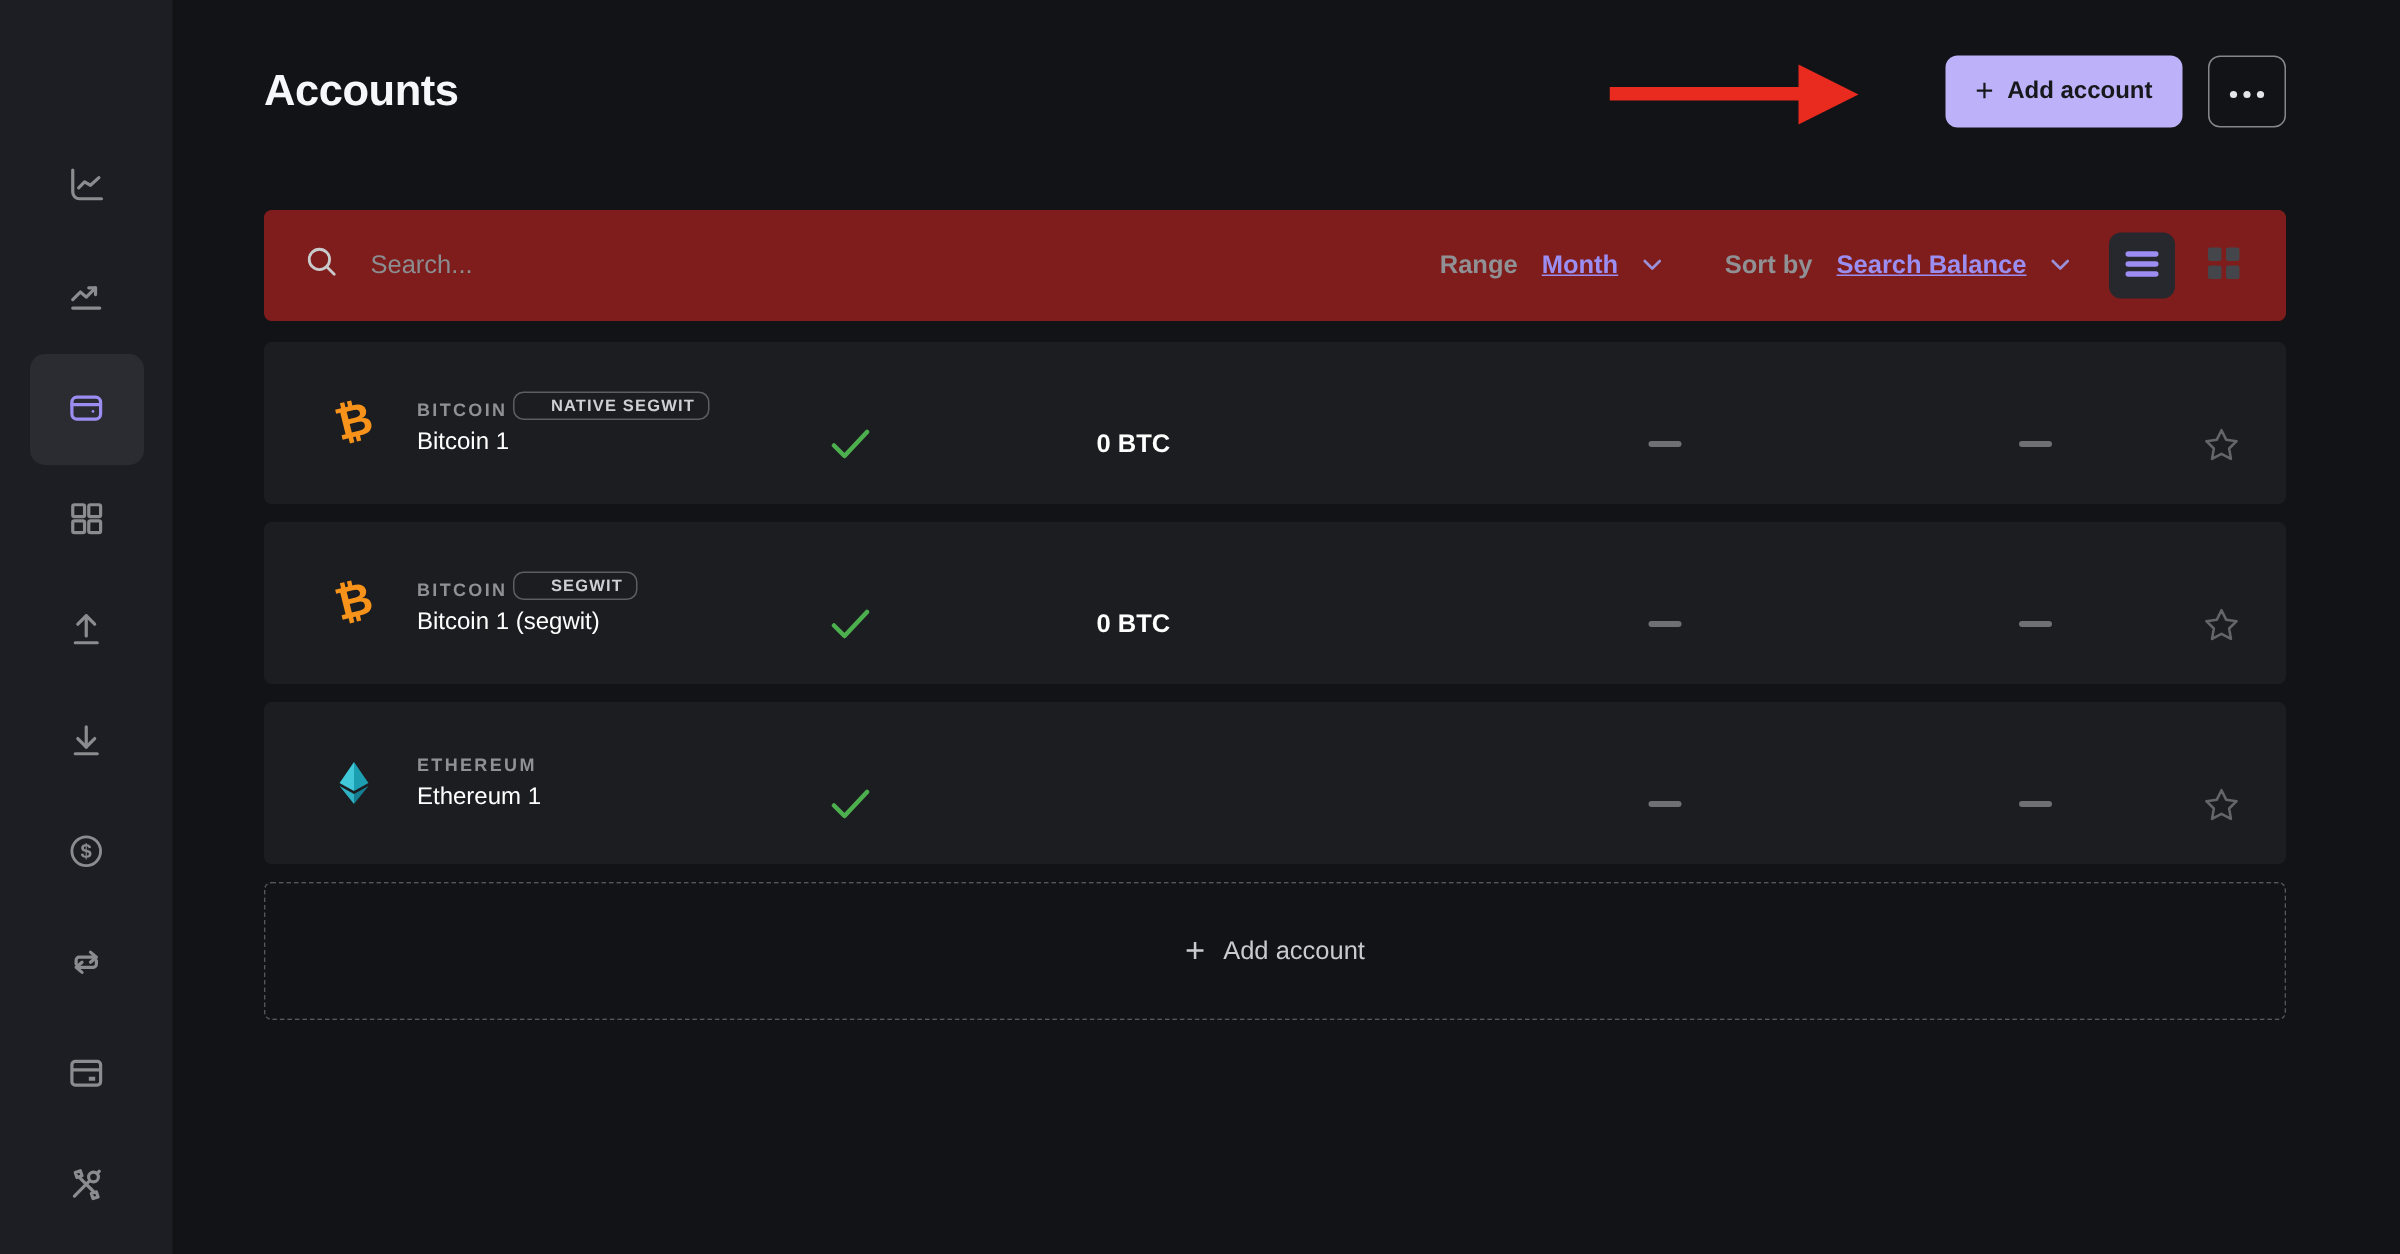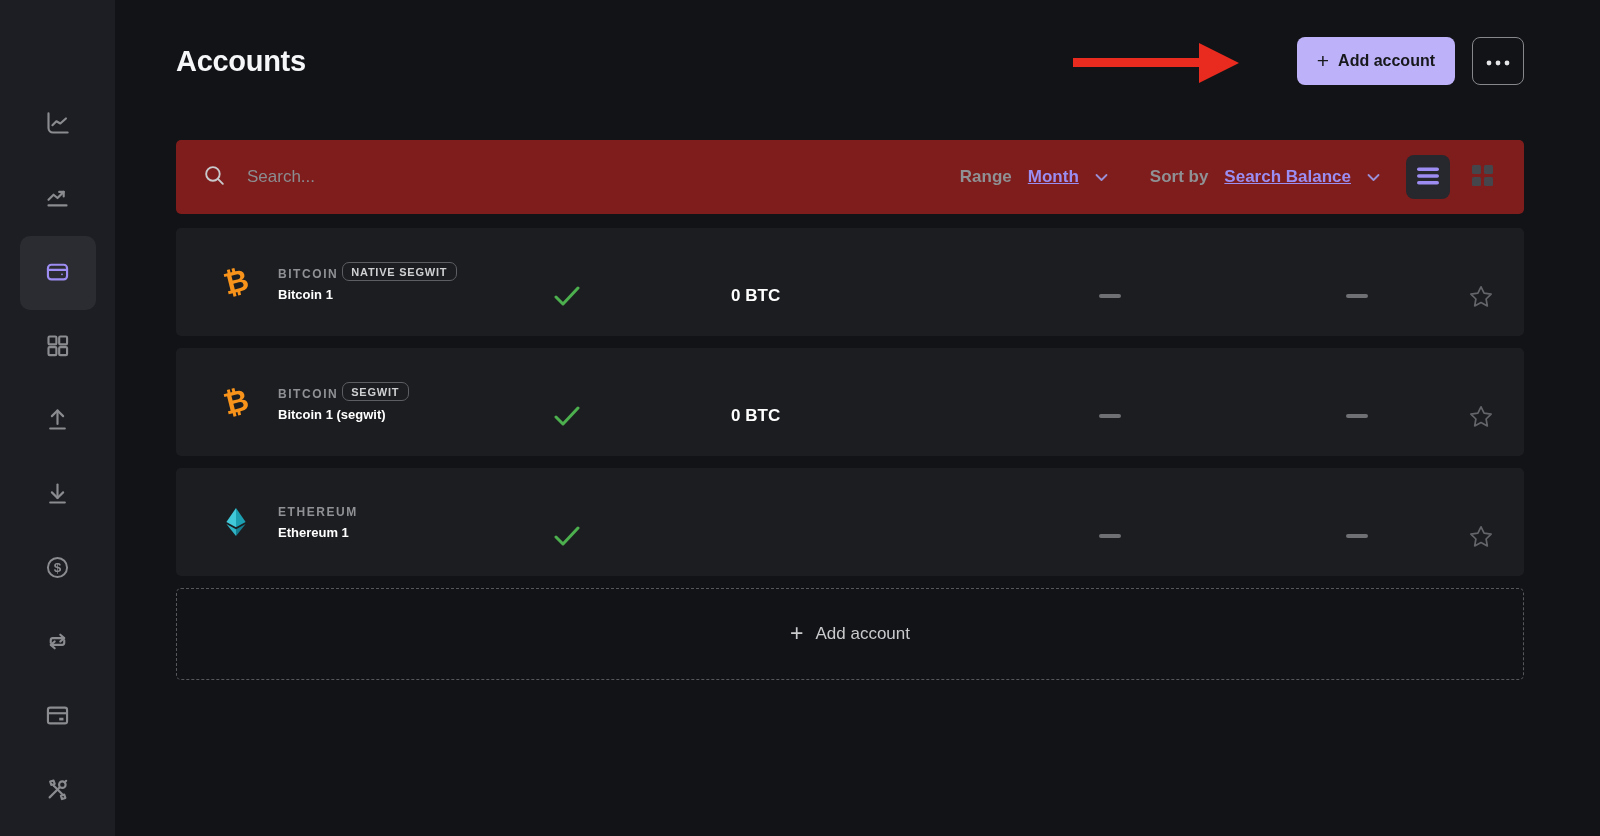--- a/index.html
+++ b/index.html
@@ -102,24 +102,24 @@
   .crypto-icon { width:40px; display:flex; align-items:center; justify-content:center; }
   .btc-glyph {
     color:#f7931a; font-size:30px; font-weight:700;
     display:inline-block; transform:rotate(-14deg);
   }
   .acct-info { margin-left:22px; }
   .acct-top { display:flex; align-items:flex-end; gap:4px; margin-bottom:6px; }
   .currency-label { color:#8f9194; font-size:12px; font-weight:700; letter-spacing:0.13em; }
   .type-badge {
     border:1px solid #5c5e63; border-radius:7px;
-    padding:3px 9px 2px 8px;
+    padding:3px 9px 2px 24px;
     color:#cfd0d2; font-size:11px; font-weight:700; letter-spacing:0.07em;
   }
-  .acct-name { color:#ffffff; font-size:13px; font-weight:700; }
+  .acct-name { color:#ffffff; font-size:16px; font-weight:400; }
 
   .abs-col { position:absolute; top:14px; height:100%; display:flex; align-items:center; justify-content:center; }
   .col-status  { left:29%;   width:60px; margin-left:-30px; }
   .col-balance { left:43%;   width:160px; margin-left:-80px; }
   .col-cv      { left:69.3%; width:60px; margin-left:-30px; }
   .col-delta   { left:87.6%; width:60px; margin-left:-30px; }
   .col-star    { left:96.8%; width:44px; margin-left:-22px; }
   .balance-text { color:#ffffff; font-size:17px; font-weight:700; }
   .dash { width:22px; height:4px; border-radius:2px; background:#6e7073; }
 

